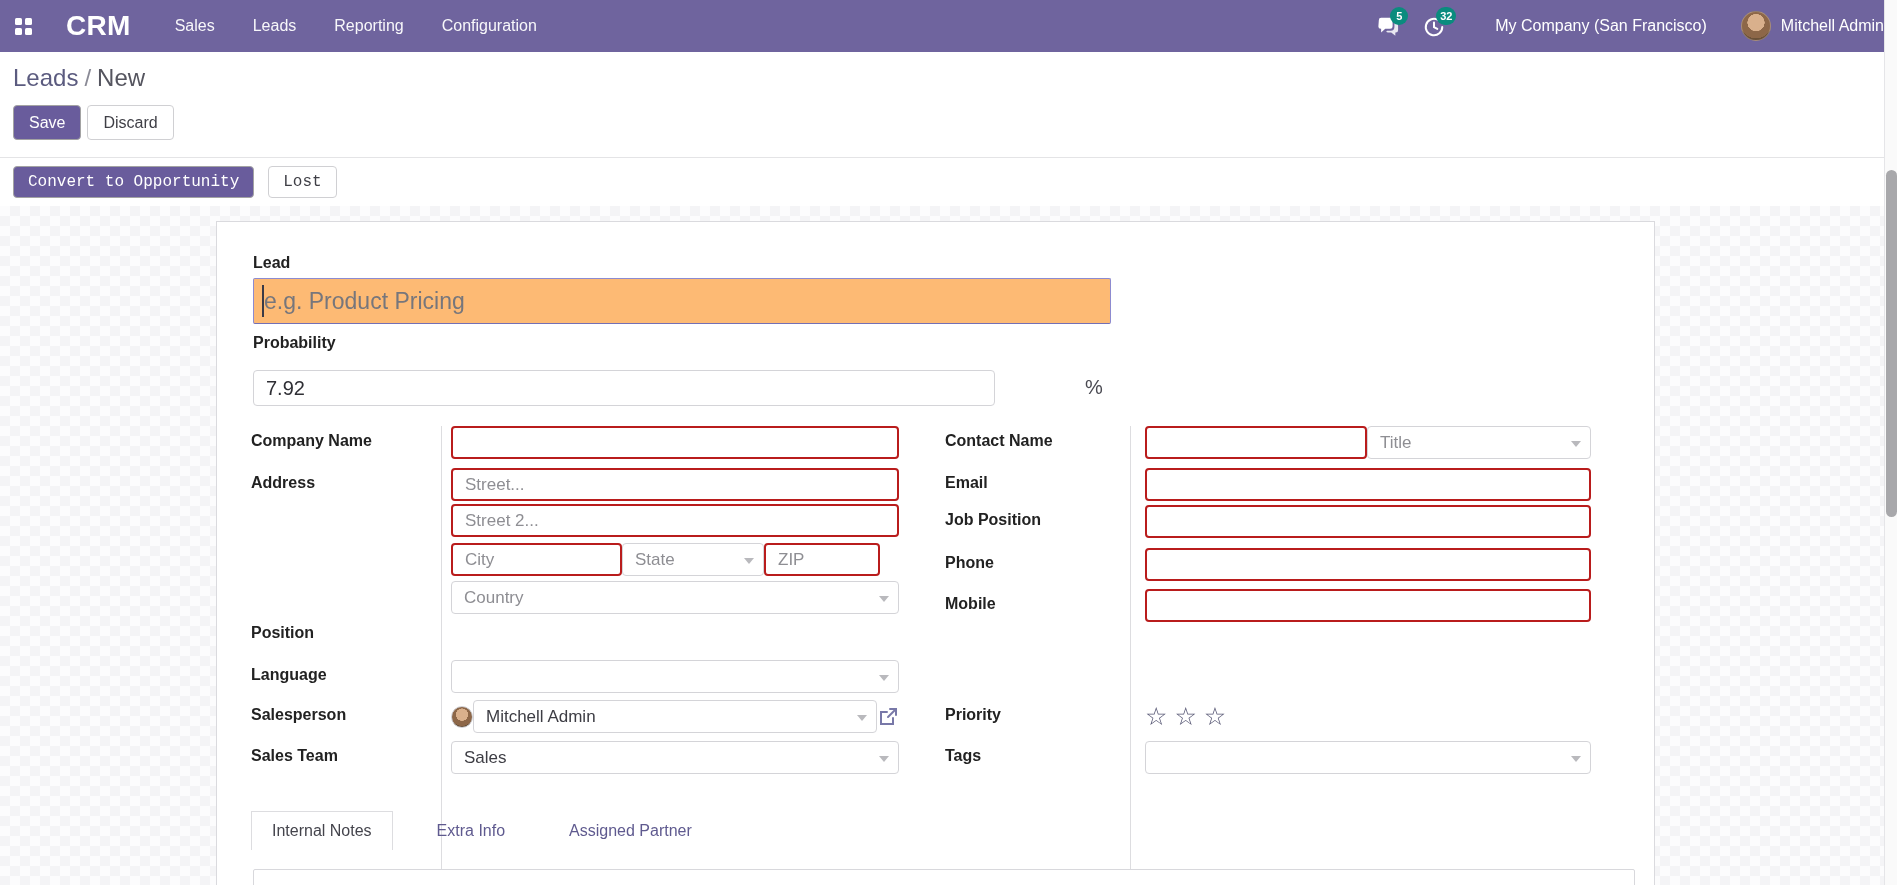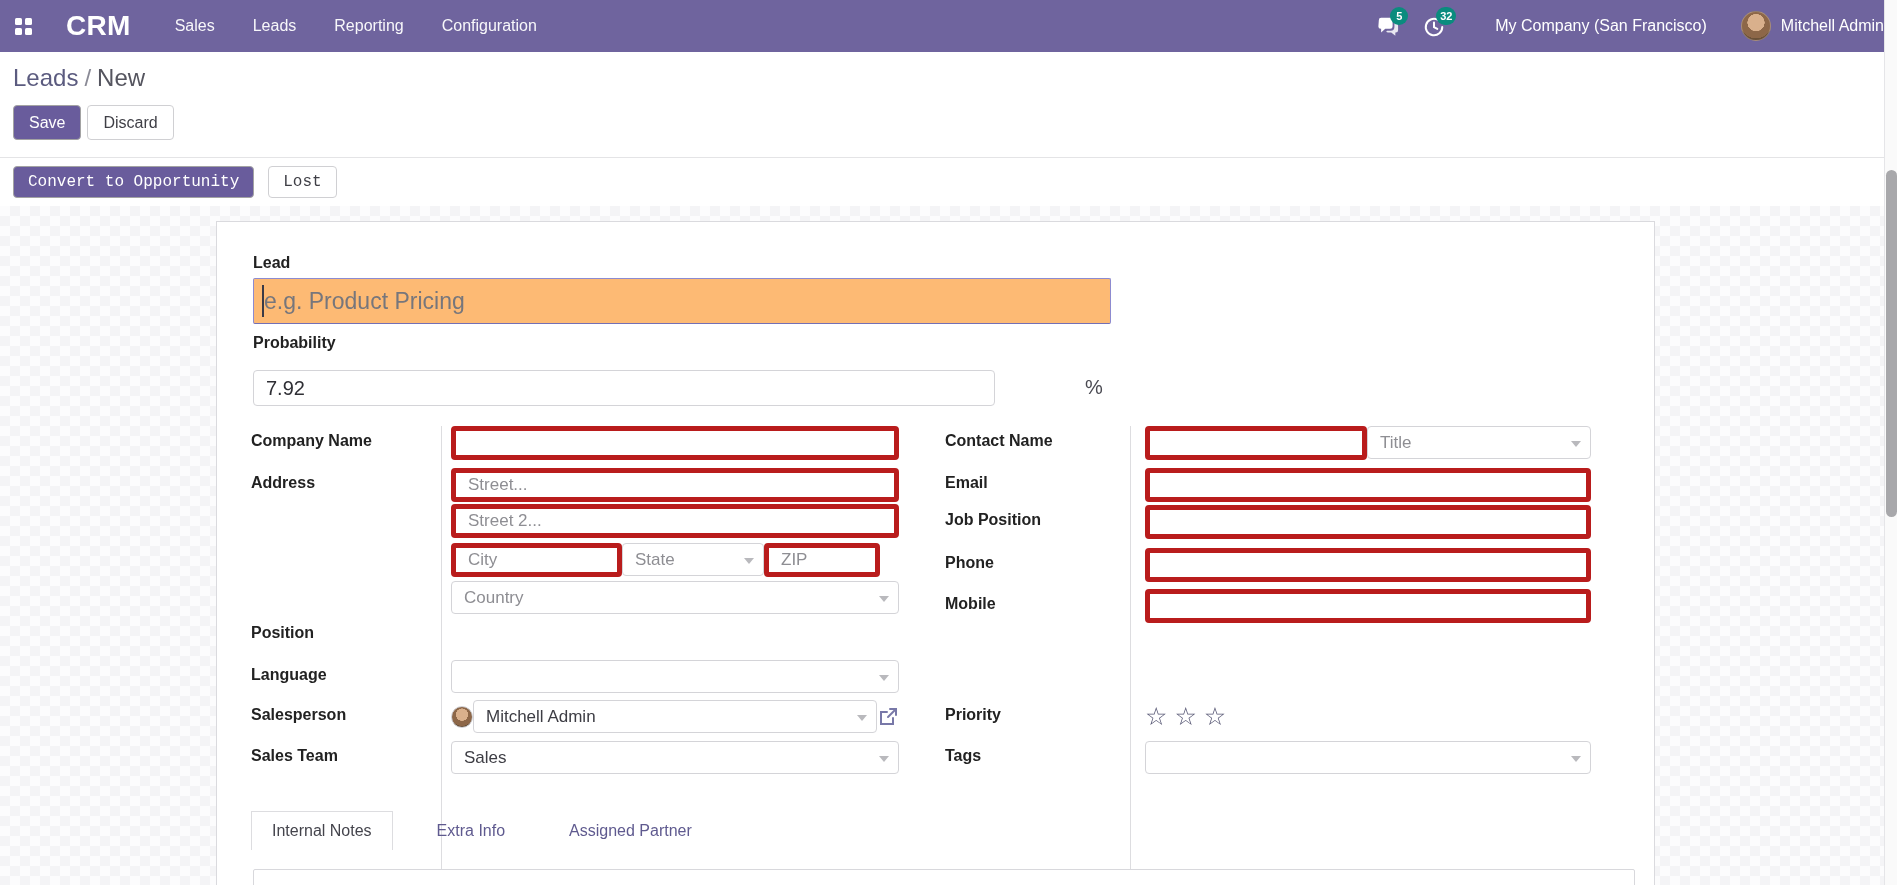--- a/index.html
+++ b/index.html
@@ -65,21 +65,21 @@
                 font-size:20px; color:#2f2f35; padding:0 12px; outline:none; }
   .prob-suffix { position:absolute; left:868px; top:154px; font-size:20px; color:#4a4a52; }
 
   .fgroup { position:absolute; top:204px; width:648px; }
   .fgroup-left { left:34px; }
   .fgroup-right { left:728px; width:646px; }
   .vline { position:absolute; left:190px; top:0; width:1px; background:#ddddе0; background:#dddde0; }
   .frow { position:absolute; left:0; right:0; height:33px; }
   .frow .flabel { position:absolute; left:0; top:6px; }
   .ffields { position:absolute; left:200px; right:0; top:0; bottom:0; display:flex; }
-  .tin { flex:1 1 auto; min-width:0; height:33px; border:5px solid #b91c1c; border-radius:4px;
+  .tin { flex:1 1 auto; min-width:0; height:33px; border:2px solid #b91c1c; border-radius:4px;
          font-family:inherit; font-size:17px; color:#333; padding:12px 12px; outline:none; }
   .tin::placeholder { color:#8e8e93; opacity:1; }
   .sel { flex:1 1 auto; min-width:0; height:33px; position:relative; border:1px solid #d4d4d8;
          border-radius:4px; display:flex; align-items:center; padding:0 26px 0 12px;
          font-size:17px; cursor:pointer; background:#fff; }
   .sel .ph { color:#8e8e93; } .sel .val { color:#3d3d44; }
   .caret { position:absolute; right:9px; top:50%; margin-top:-2px; width:0; height:0;
            border-left:5px solid transparent; border-right:5px solid transparent;
            border-top:6px solid #b9b9bd; }
   .mini-avatar { width:22px; height:22px; border-radius:50%; align-self:center; flex:none; cursor:pointer;

